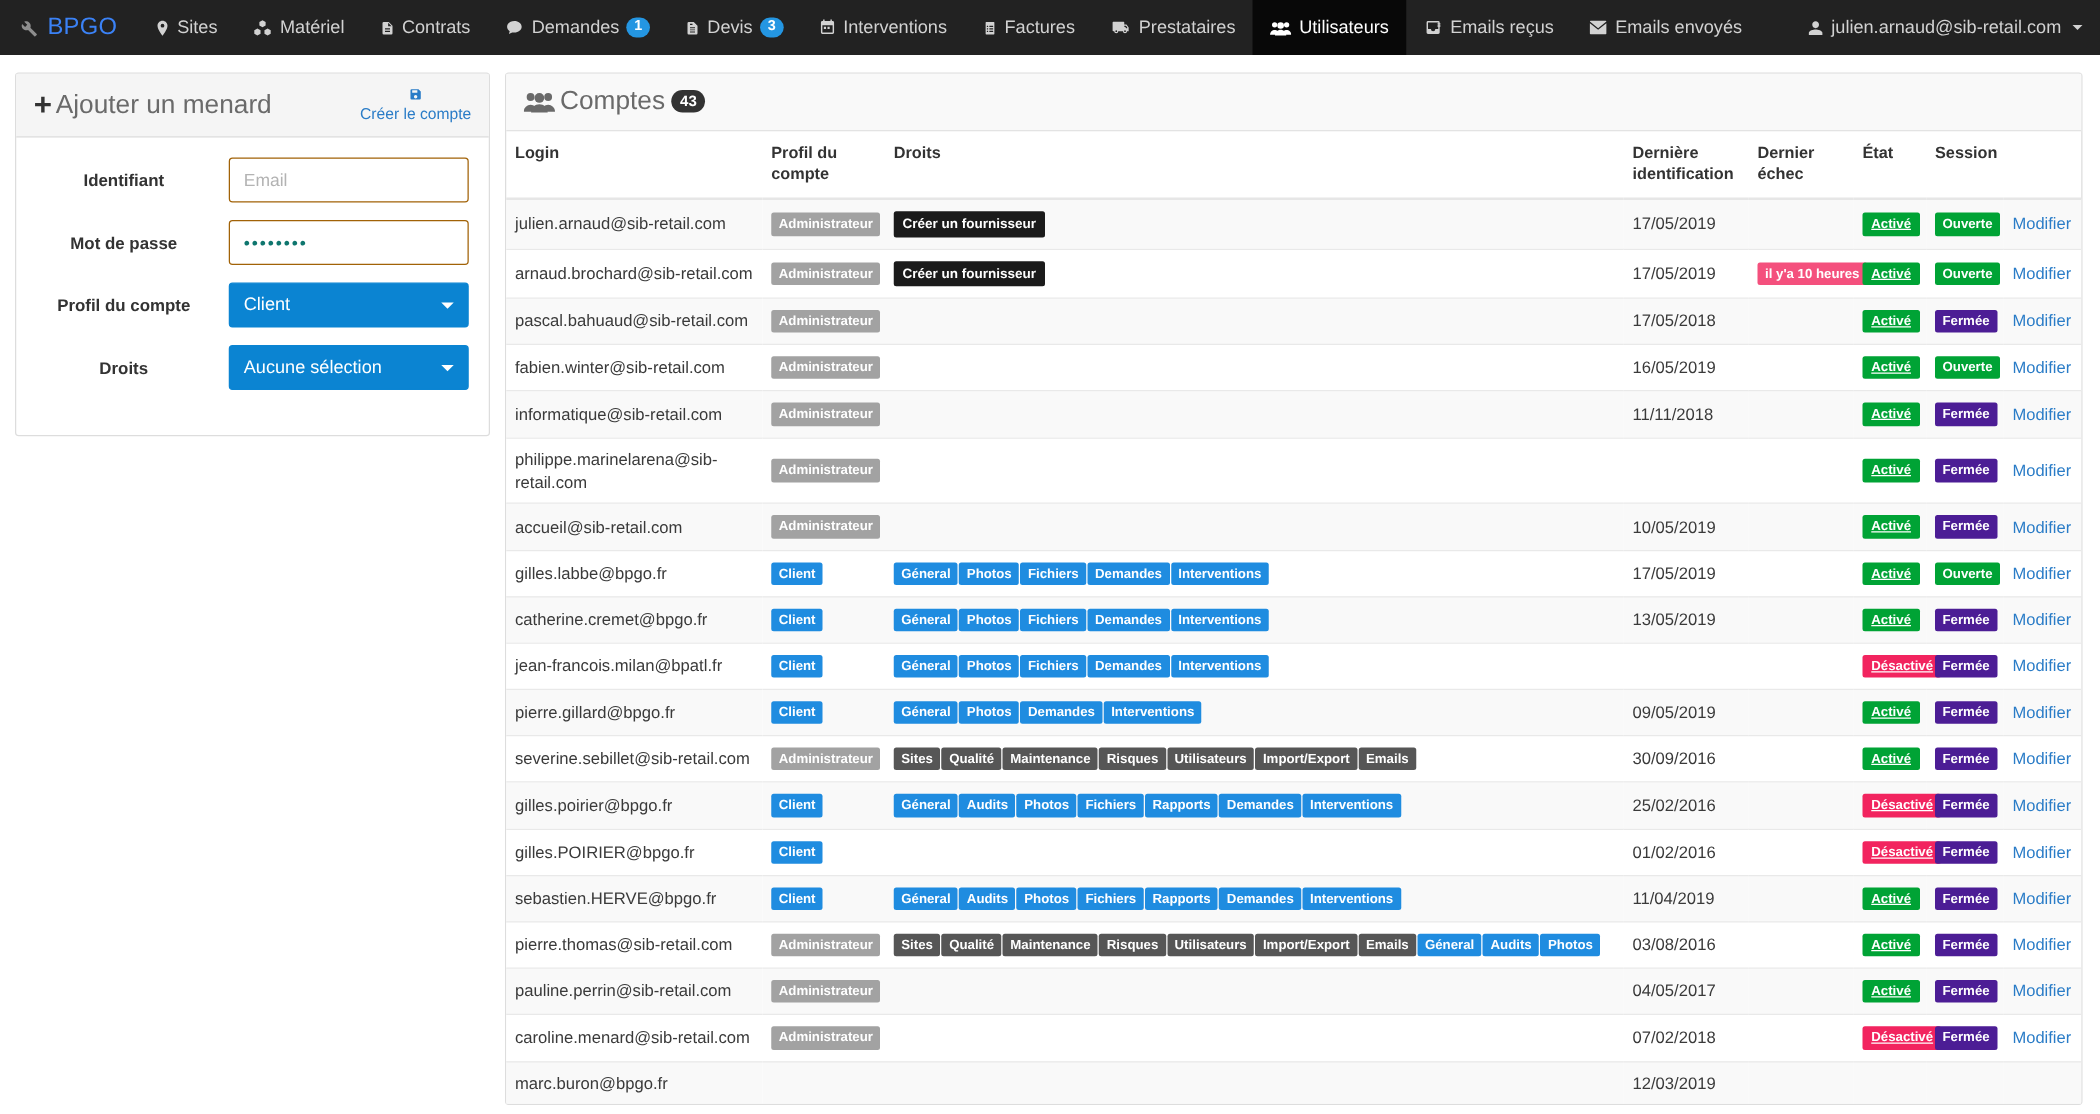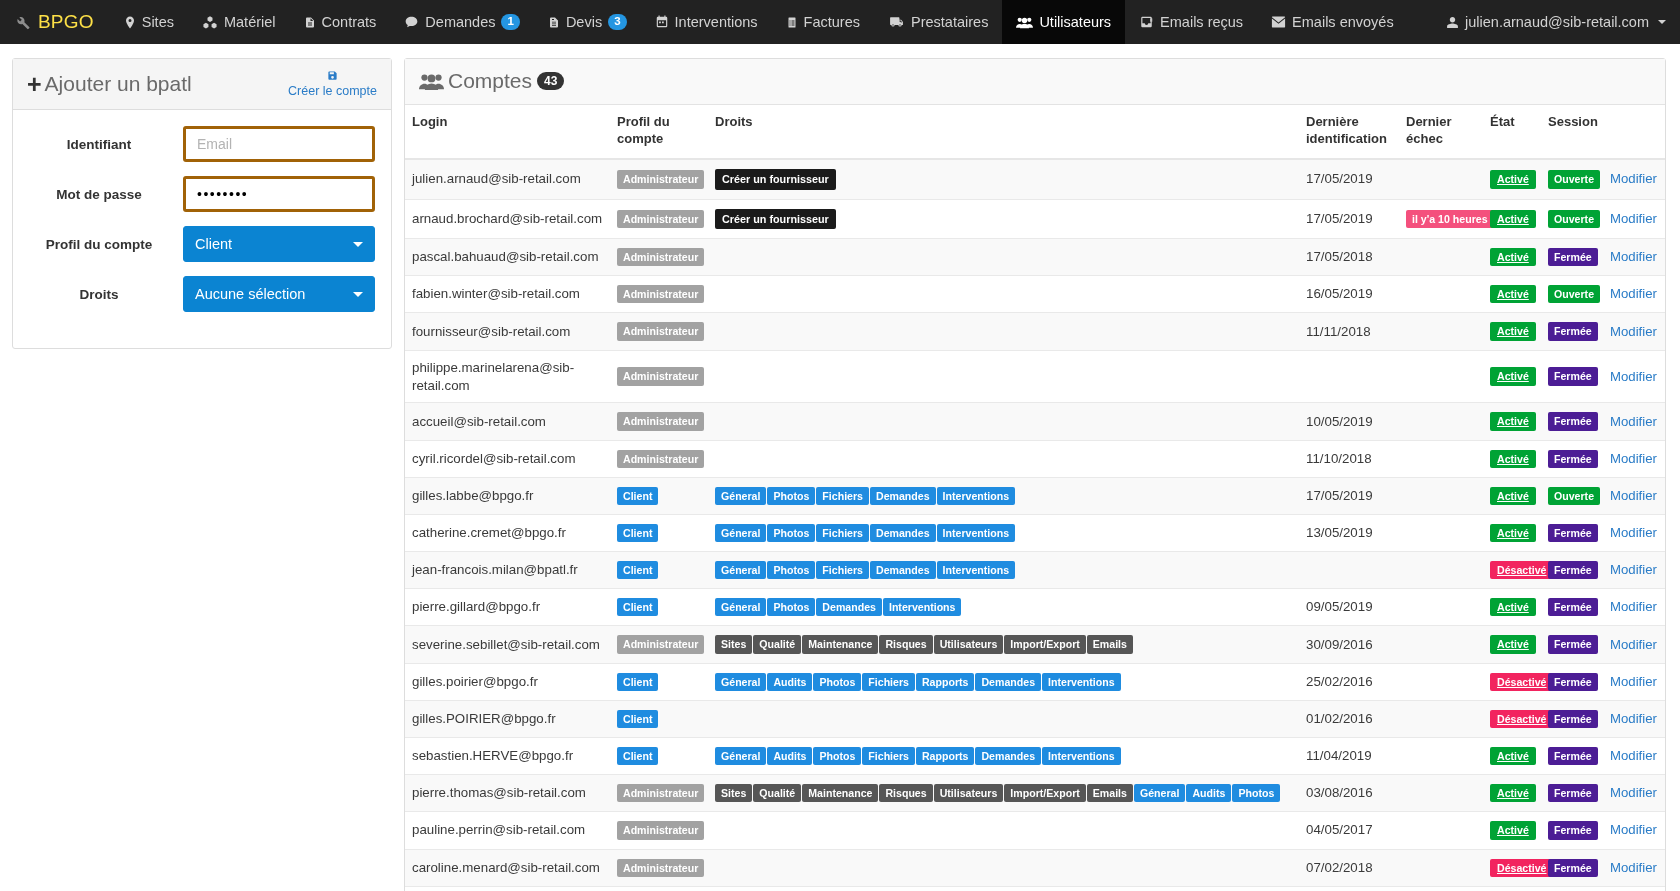--- a/index.html
+++ b/index.html
@@ -16,21 +16,21 @@
     height: 44px;
     background: #222222;
     display: flex;
     align-items: stretch;
     width: 100%;
     position: relative;
   }
   .nav-brand {
     display: flex; align-items: center; gap: 7px;
     padding: 0 16px 0 14px;
-    color: #fde047;
+    color: #3b82f6;
     font-size: 19px;
     letter-spacing: .2px;
     text-decoration: none;
   }
   .nav-item {
     display: flex; align-items: center; gap: 6px;
     padding: 0 14px;
     color: #d2d2d2;
     font-size: 14.5px;
     text-decoration: none;
@@ -121,25 +121,25 @@
     text-align: center;
     padding-right: 14px;
     font-size: 13.5px;
     font-weight: bold;
     color: #333333;
   }
   .form-ctrl { flex: 1 1 auto; }
   .form-input {
     width: 100%;
     height: 36px;
-    border: 3px solid #a16207;
+    border: 1px solid #a16207;
     border-radius: 3px;
     padding: 0 11px;
     font-size: 14px;
-    color: #000000;
+    color: #0f766e;
     font-family: "Liberation Sans", sans-serif;
     background: #fff;
     outline: none;
   }
   .form-input::placeholder { color: #b3b3b3; }
   .form-input.pw { letter-spacing: 1.5px; }
   .dropdown-btn {
     width: 100%;
     height: 36px;
     background: #0b84d2;
@@ -365,21 +365,21 @@
   </div>
 </div>
 
 <div id="content">
 
   <div id="left-col">
     <div class="panel">
       <div class="panel-head">
         <div class="panel-title">
           <span class="plus">+</span>
-          <span>Ajouter un bpatl</span>
+          <span>Ajouter un menard</span>
         </div>
         <a class="panel-head-link">
           <span class="ico">
             <svg width="11" height="11" viewBox="0 0 24 24" fill="#2a7cc7">
                 <path d="M19 3H5a2 2 0 00-2 2v14a2 2 0 002 2h14a2 2 0 002-2V7l-4-4zm-7 16a3 3 0 110-6 3 3 0 010 6zm3-10H6V5h9v4z"></path>
               </svg>
           </span>
           <span>Créer le compte</span>
         </a>
       </div>
@@ -498,21 +498,21 @@
               <td>
                 <span class="droits-wrap"></span>
               </td>
               <td class="c-date">16/05/2019</td>
               <td></td>
               <td><span class="badge badge-etat">Activé</span></td>
               <td><span class="badge badge-green">Ouverte</span></td>
               <td><a class="link-mod">Modifier</a></td>
             </tr>
             <tr>
-              <td class="c-login">fournisseur@sib-retail.com</td>
+              <td class="c-login">informatique@sib-retail.com</td>
               <td class="c-profile"><span class="badge badge-grey">Administrateur</span></td>
               <td>
                 <span class="droits-wrap"></span>
               </td>
               <td class="c-date">11/11/2018</td>
               <td></td>
               <td><span class="badge badge-etat">Activé</span></td>
               <td><span class="badge badge-pink">Fermée</span></td>
               <td><a class="link-mod">Modifier</a></td>
             </tr>
@@ -528,32 +528,20 @@
               <td><span class="badge badge-pink">Fermée</span></td>
               <td><a class="link-mod">Modifier</a></td>
             </tr>
             <tr>
               <td class="c-login">accueil@sib-retail.com</td>
               <td class="c-profile"><span class="badge badge-grey">Administrateur</span></td>
               <td>
                 <span class="droits-wrap"></span>
               </td>
               <td class="c-date">10/05/2019</td>
-              <td></td>
-              <td><span class="badge badge-etat">Activé</span></td>
-              <td><span class="badge badge-pink">Fermée</span></td>
-              <td><a class="link-mod">Modifier</a></td>
-            </tr>
-            <tr>
-              <td class="c-login">cyril.ricordel@sib-retail.com</td>
-              <td class="c-profile"><span class="badge badge-grey">Administrateur</span></td>
-              <td>
-                <span class="droits-wrap"></span>
-              </td>
-              <td class="c-date">11/10/2018</td>
               <td></td>
               <td><span class="badge badge-etat">Activé</span></td>
               <td><span class="badge badge-pink">Fermée</span></td>
               <td><a class="link-mod">Modifier</a></td>
             </tr>
             <tr>
               <td class="c-login">gilles.labbe@bpgo.fr</td>
               <td class="c-profile"><span class="badge badge-blue">Client</span></td>
               <td>
                 <span class="droits-wrap"><span class="badge badge-blue">Géneral</span><span class="badge badge-blue">Photos</span><span class="badge badge-blue">Fichiers</span><span class="badge badge-blue">Demandes</span><span class="badge badge-blue">Interventions</span></span>

